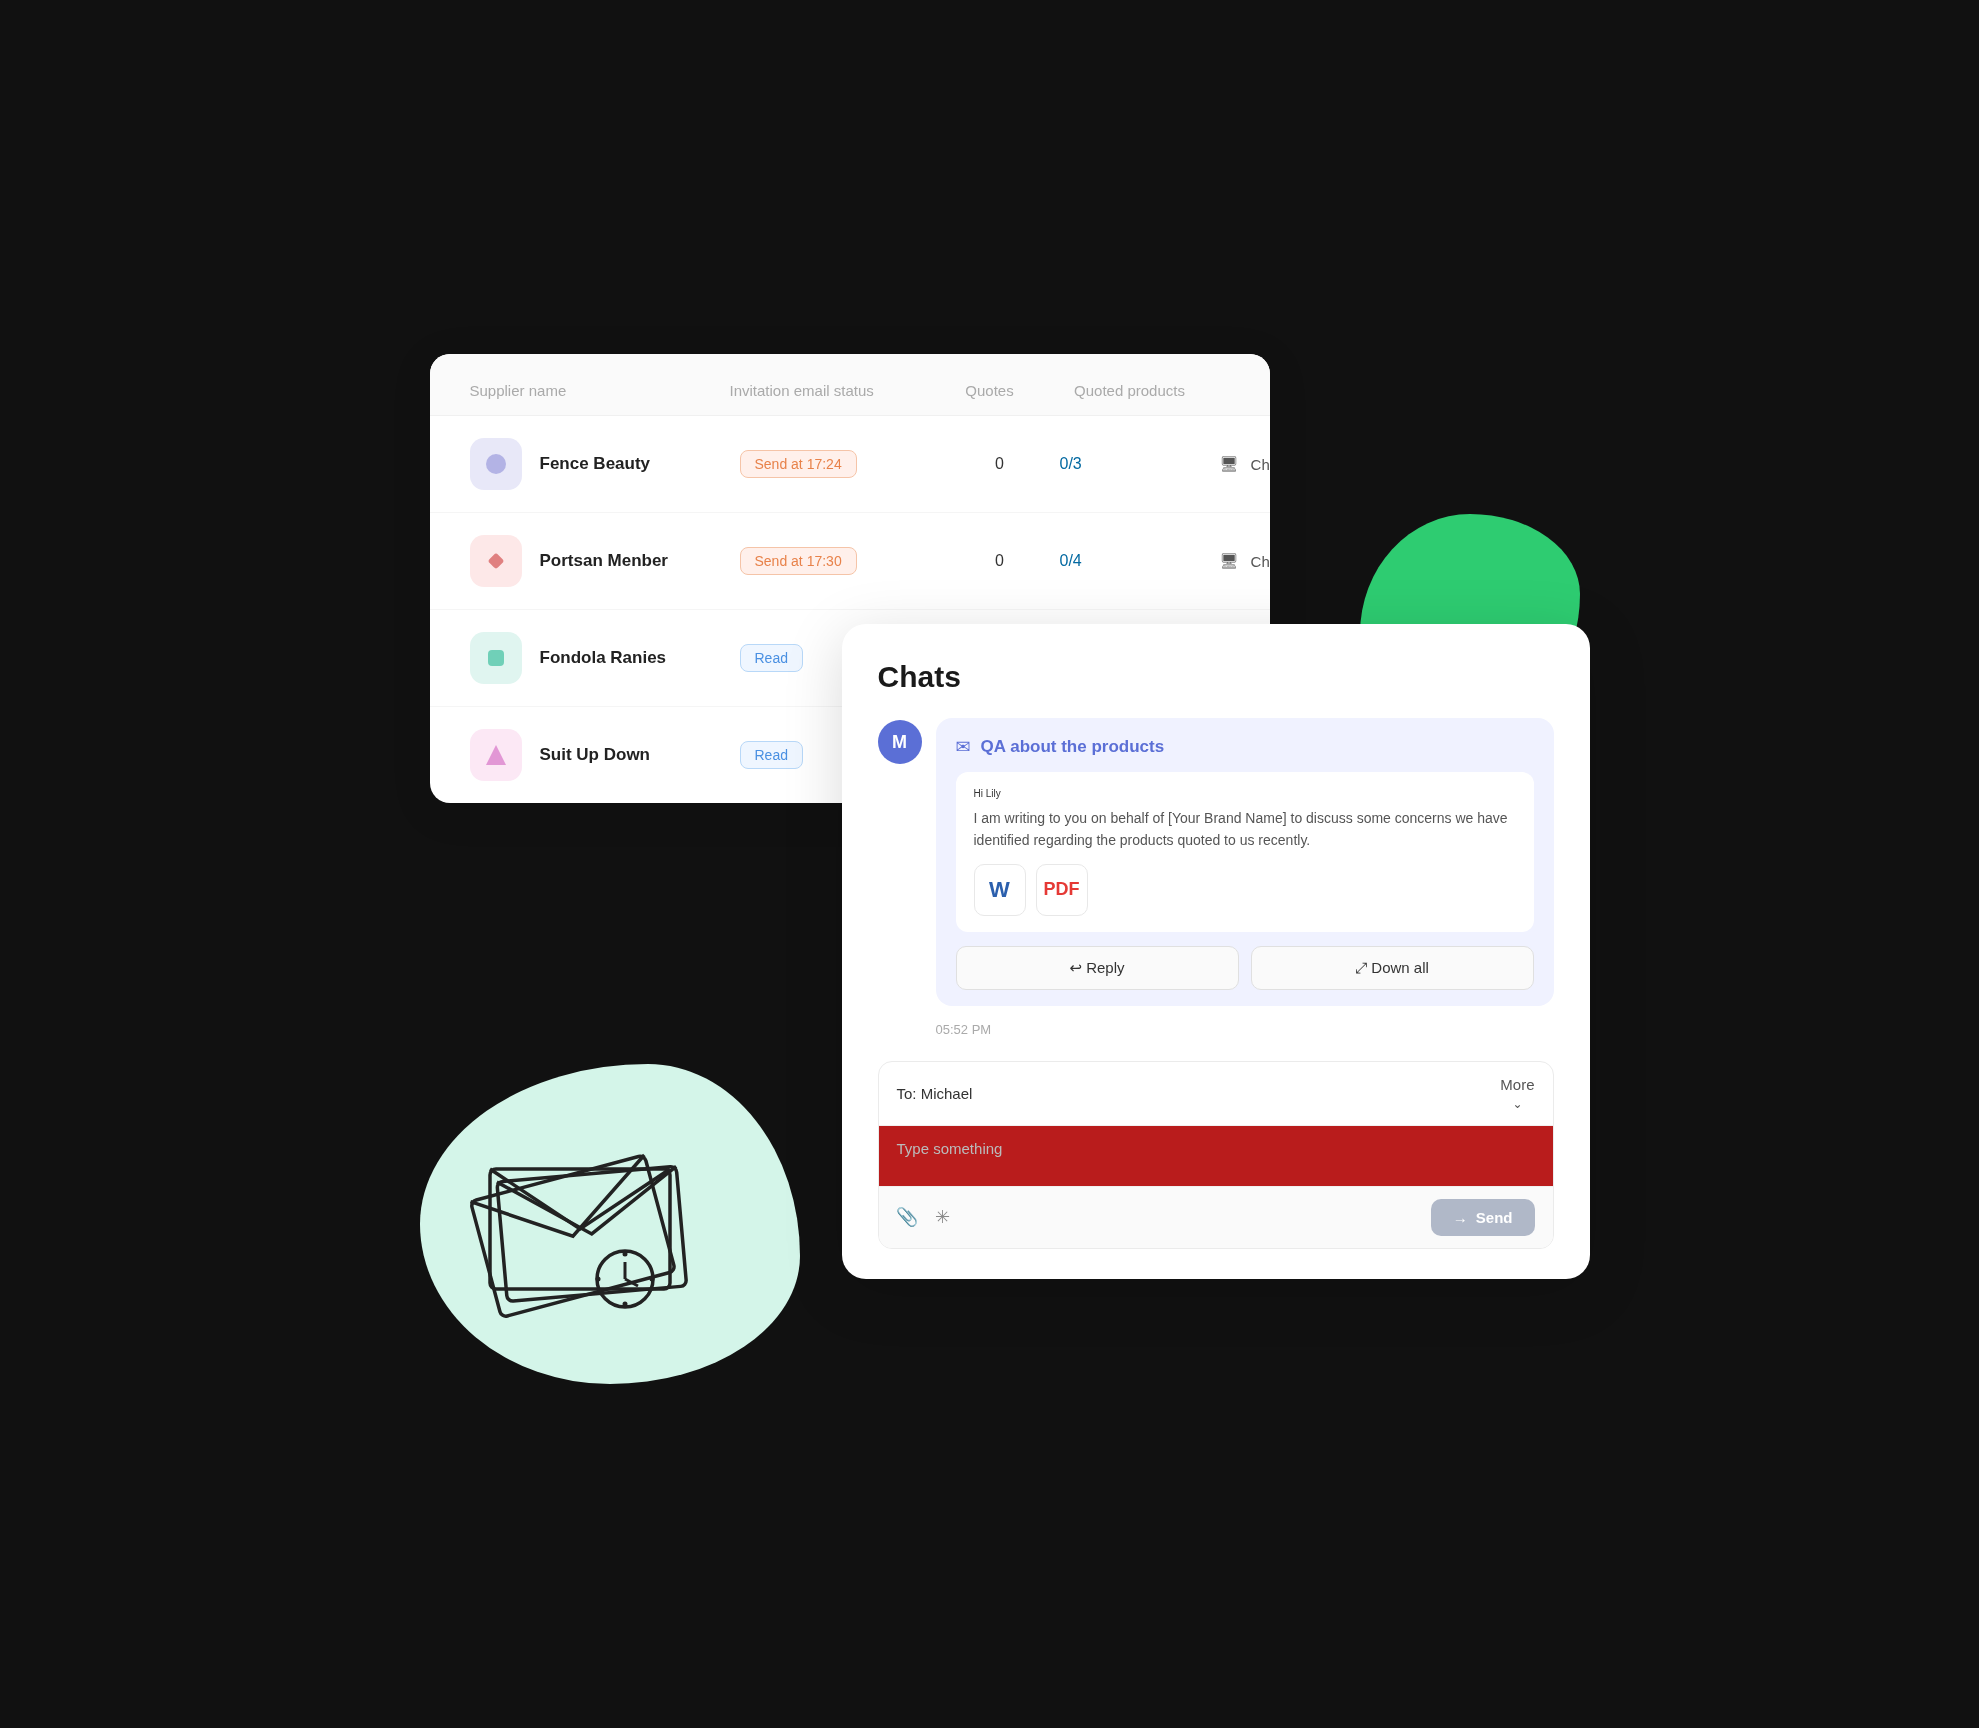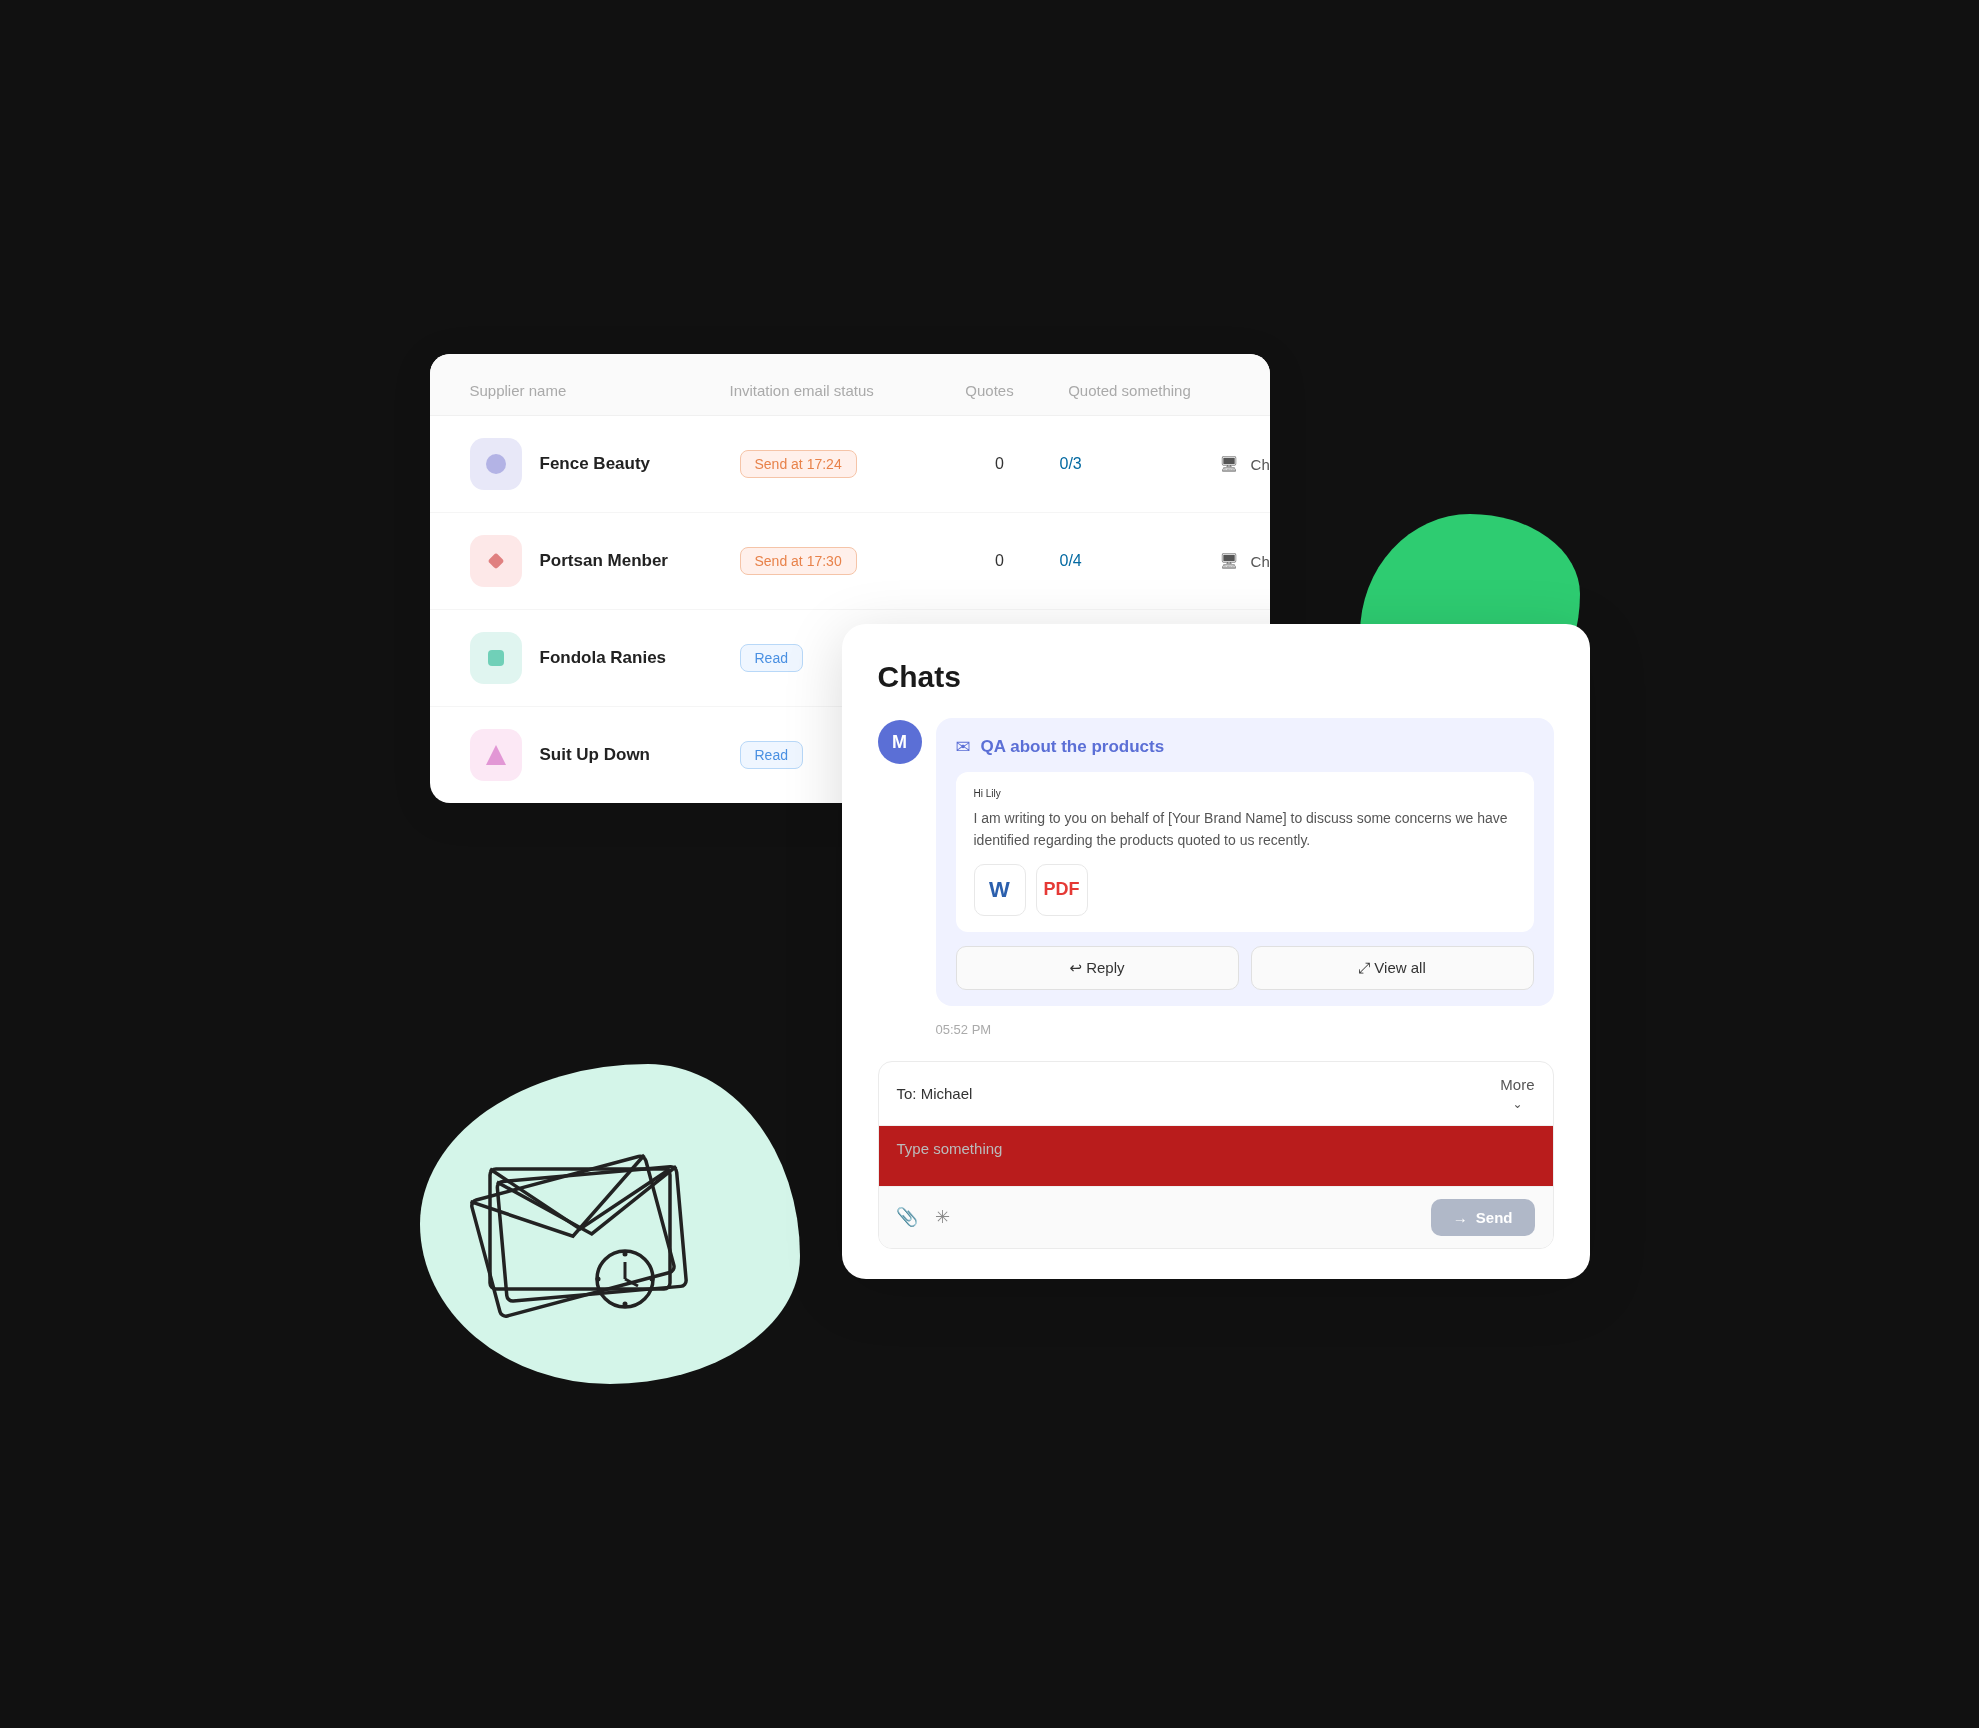--- a/index.html
+++ b/index.html
@@ -399,21 +399,21 @@
       <circle cx="148" cy="165" r="2.5" fill="#222"></circle>
       <circle cx="202" cy="165" r="2.5" fill="#222"></circle>
     </svg>
   </div>
 
   <div class="table-card">
     <div class="table-header">
       <div class="th th-name">Supplier name</div>
       <div class="th th-status">Invitation email status</div>
       <div class="th th-quotes">Quotes</div>
-      <div class="th th-quoted">Quoted something</div>
+      <div class="th th-quoted">Quoted products</div>
       <div class="th th-action"></div>
     </div>
 
     <div class="table-row">
       <div class="supplier-avatar avatar-blue">
         <svg width="28" height="28" viewBox="0 0 28 28">
             <circle cx="14" cy="14" r="10" fill="#9090d8" opacity="0.6"></circle>
           </svg>
       </div>
       <div class="supplier-name">Fence Beauty</div>
@@ -497,21 +497,21 @@
             <div class="attachment">
               <span style="color:#2b5fad; font-size:22px; font-weight:bold;">W</span>
             </div>
             <div class="attachment">
               <span style="color:#e53935; font-size:18px; font-weight:bold;">PDF</span>
             </div>
           </div>
         </div>
         <div class="message-actions">
           <button class="action-btn">↩ Reply</button>
-          <button class="action-btn">⤢ View all</button>
+          <button class="action-btn">⤢ Down all</button>
         </div>
       </div>
     </div>
 
     <div class="timestamp">05:52 PM</div>
 
     <div class="compose-area">
       <div class="compose-header">
         <span class="compose-to">To: Michael</span>
         <div class="compose-more">

